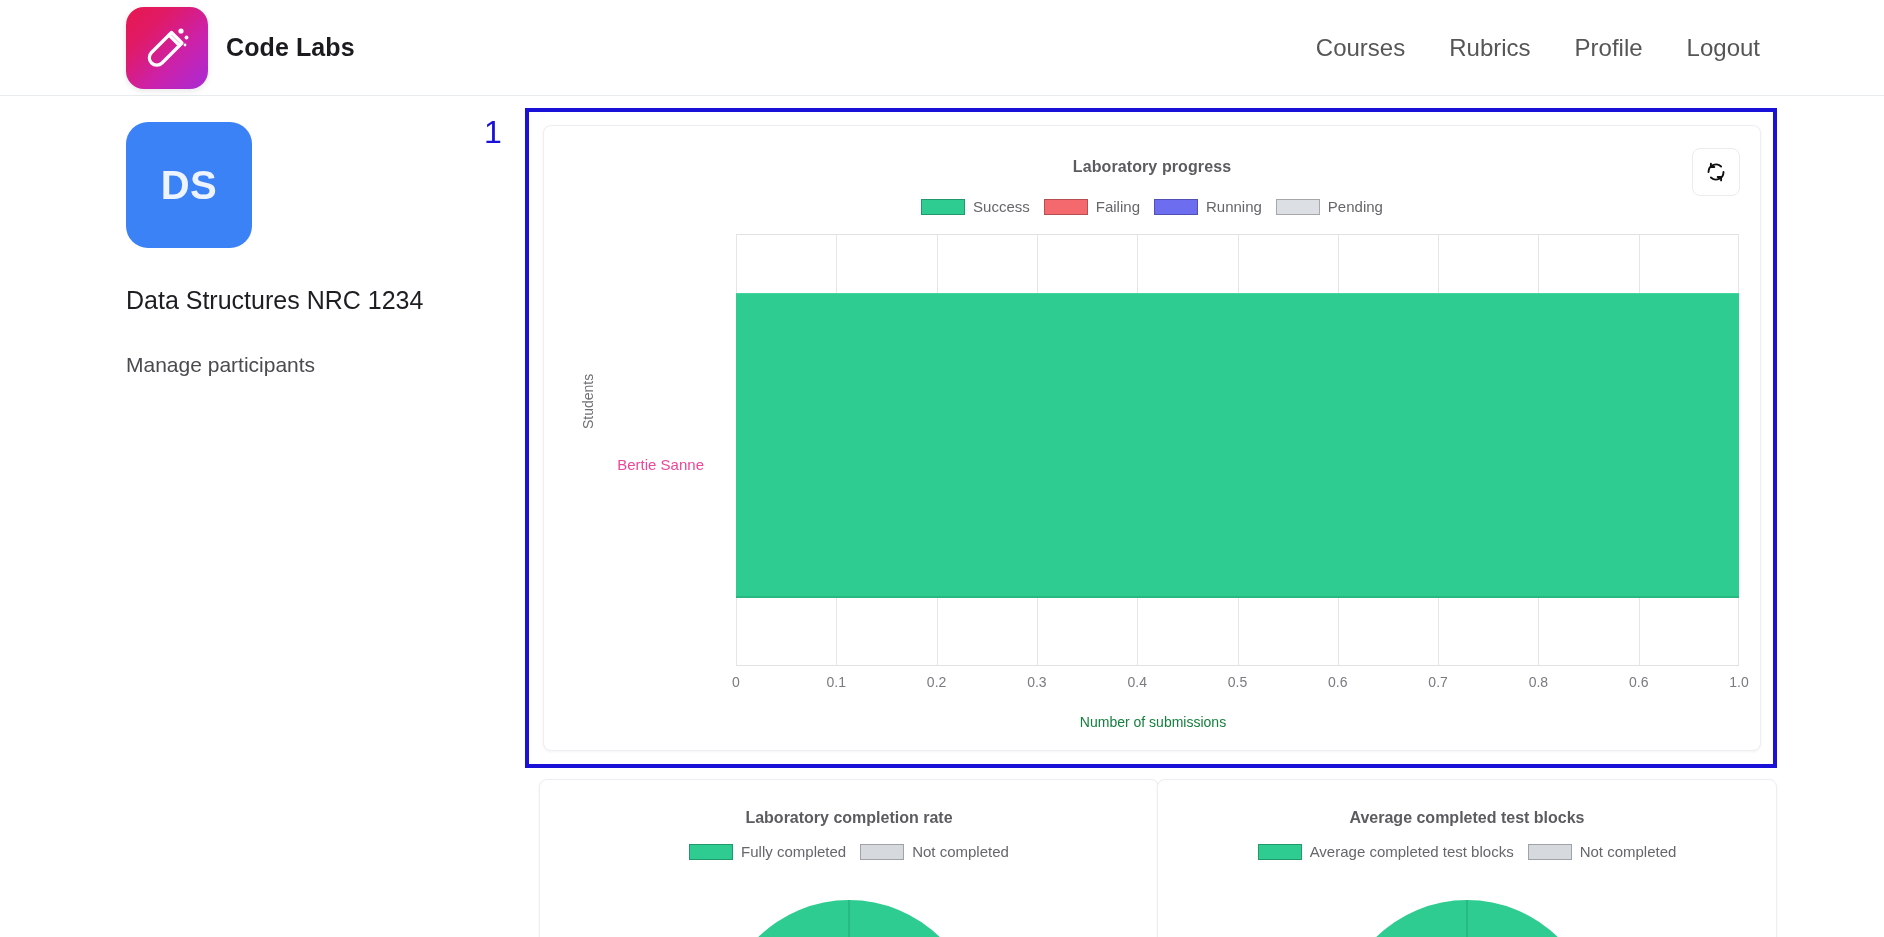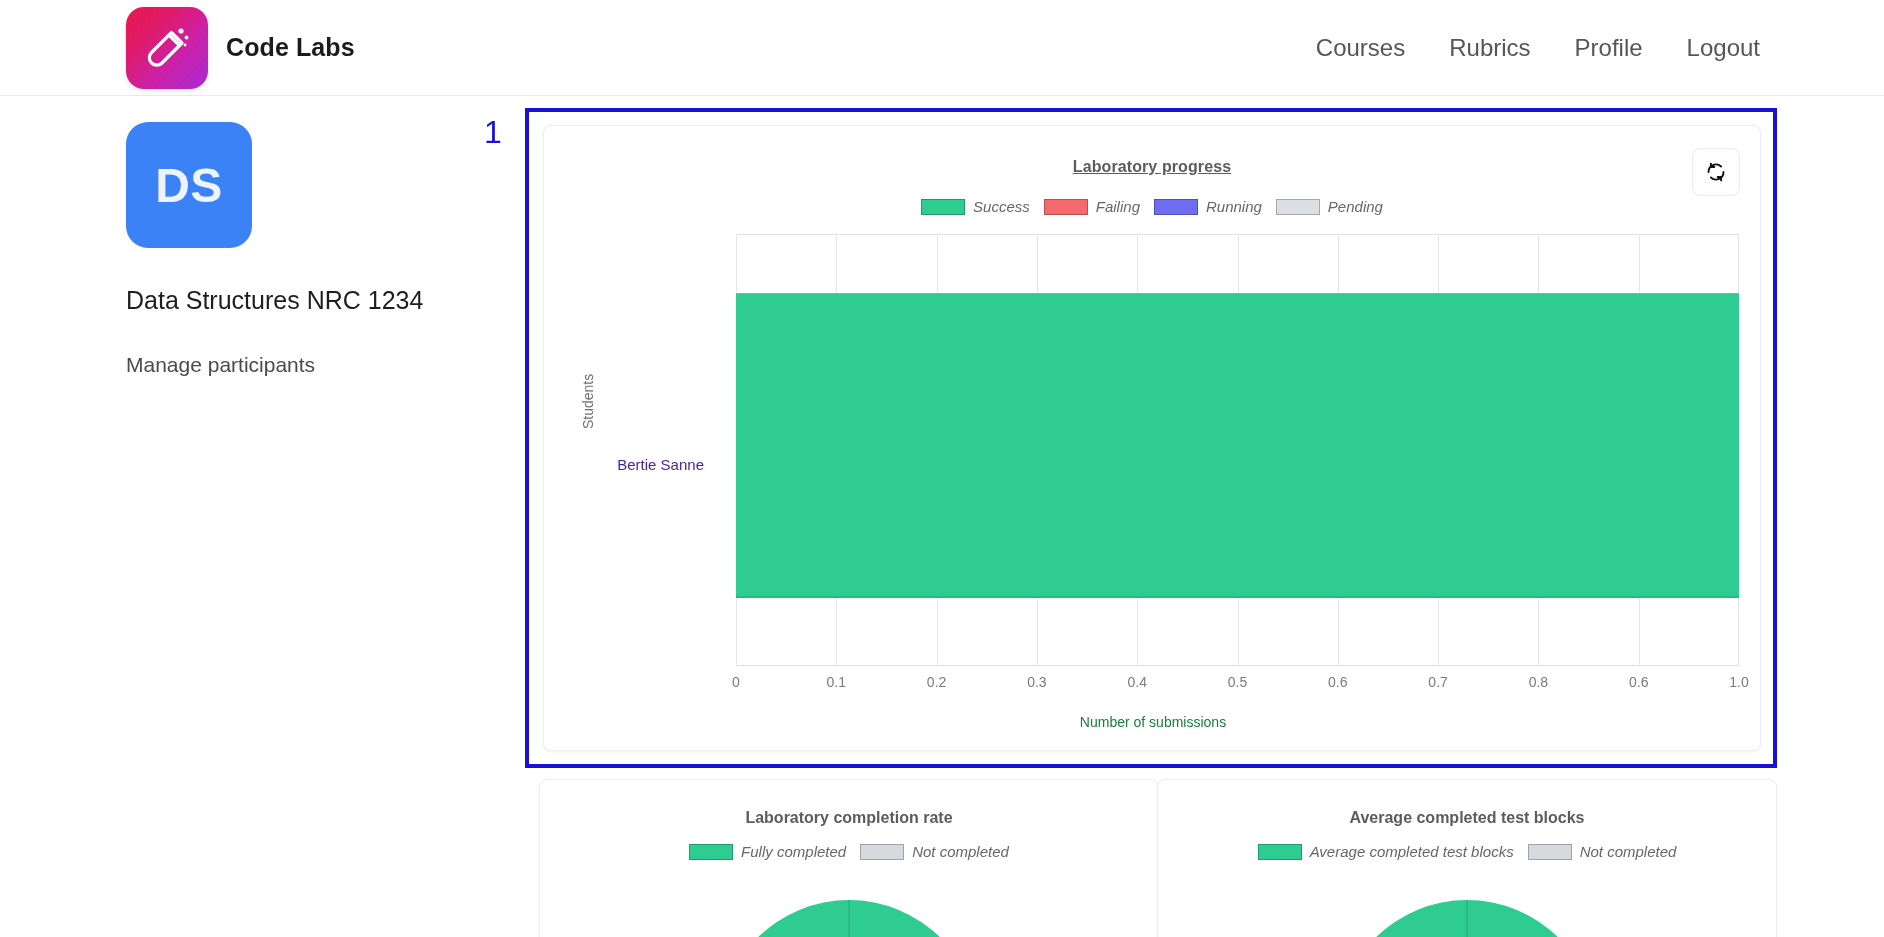--- a/index.html
+++ b/index.html
@@ -38,21 +38,21 @@
   }
 
   
   .sidebar {
     position: absolute; left: 126px; top: 122px; width: 330px;
   }
   .course-avatar {
     width: 126px; height: 126px; border-radius: 22px;
     background: #3b82f6;
     display: flex; align-items: center; justify-content: center;
-    color: #eef4ff; font-size: 48px; font-weight: bold; letter-spacing: .5px;
+    color: #eef4ff; font-size: 40px; font-weight: bold; letter-spacing: .5px;
   }
   .course-title {
     margin-top: 38px; font-size: 25px; color: #1e1e22; font-weight: 400;
     white-space: nowrap;
   }
   .side-link {
     margin-top: 42px; font-size: 21px; color: #4a4a4f; cursor: pointer;
   }
   .side-link.second { margin-top: 38px; }
 
@@ -74,28 +74,28 @@
     border-radius: 8px;
     box-shadow: 0 1px 3px rgba(16,24,40,.05);
     position: absolute;
   }
   .card-main {
     left: 14px; top: 13px; width: 1218px; height: 626px;
   }
 
   .chart-title {
     text-align: center; font-size: 16px; font-weight: bold;
-    color: #5b5b60; margin-top: 32px; letter-spacing: .1px; text-decoration: underline;
+    color: #5b5b60; margin-top: 32px; letter-spacing: .1px;
   }
 
   .legend {
     display: flex; align-items: center; justify-content: center;
     gap: 14px; margin-top: 22px;
   }
-  .legend-item { display: flex; align-items: center; gap: 8px; font-style: italic; }
+  .legend-item { display: flex; align-items: center; gap: 8px; }
   .swatch { width: 44px; height: 16px; border: 1px solid rgba(0,0,0,.25); }
   .legend-label { font-size: 15px; color: #66666b; }
 
   .refresh-btn {
     position: absolute; right: 20px; top: 22px;
     width: 48px; height: 48px; border-radius: 8px;
     background: #fff; border: 1px solid #ececec;
     display: flex; align-items: center; justify-content: center;
     cursor: pointer;
   }
@@ -103,21 +103,21 @@
   
   .plot-wrap { position: absolute; left: 0; top: 108px; width: 1218px; height: 480px; }
   .y-axis-title {
     position: absolute; left: 36px; top: 195px;
     font-size: 14px; color: #6f6f74;
     transform: rotate(-90deg); transform-origin: left top;
     white-space: nowrap;
   }
   .cat-label {
     position: absolute; left: 40px; top: 222px; width: 120px;
-    text-align: right; font-size: 15px; color: #4c1d95;
+    text-align: right; font-size: 15px; color: #ec4899;
   }
   .plot-area {
     position: absolute; left: 192px; top: 0; width: 1003px; height: 432px;
     border-top: 1px solid #e2e2e4;
     border-bottom: 1px solid #e2e2e4;
   }
   .gridline {
     position: absolute; top: 0; bottom: 0; width: 1px; background: #e6e6e8;
   }
   .bar {

